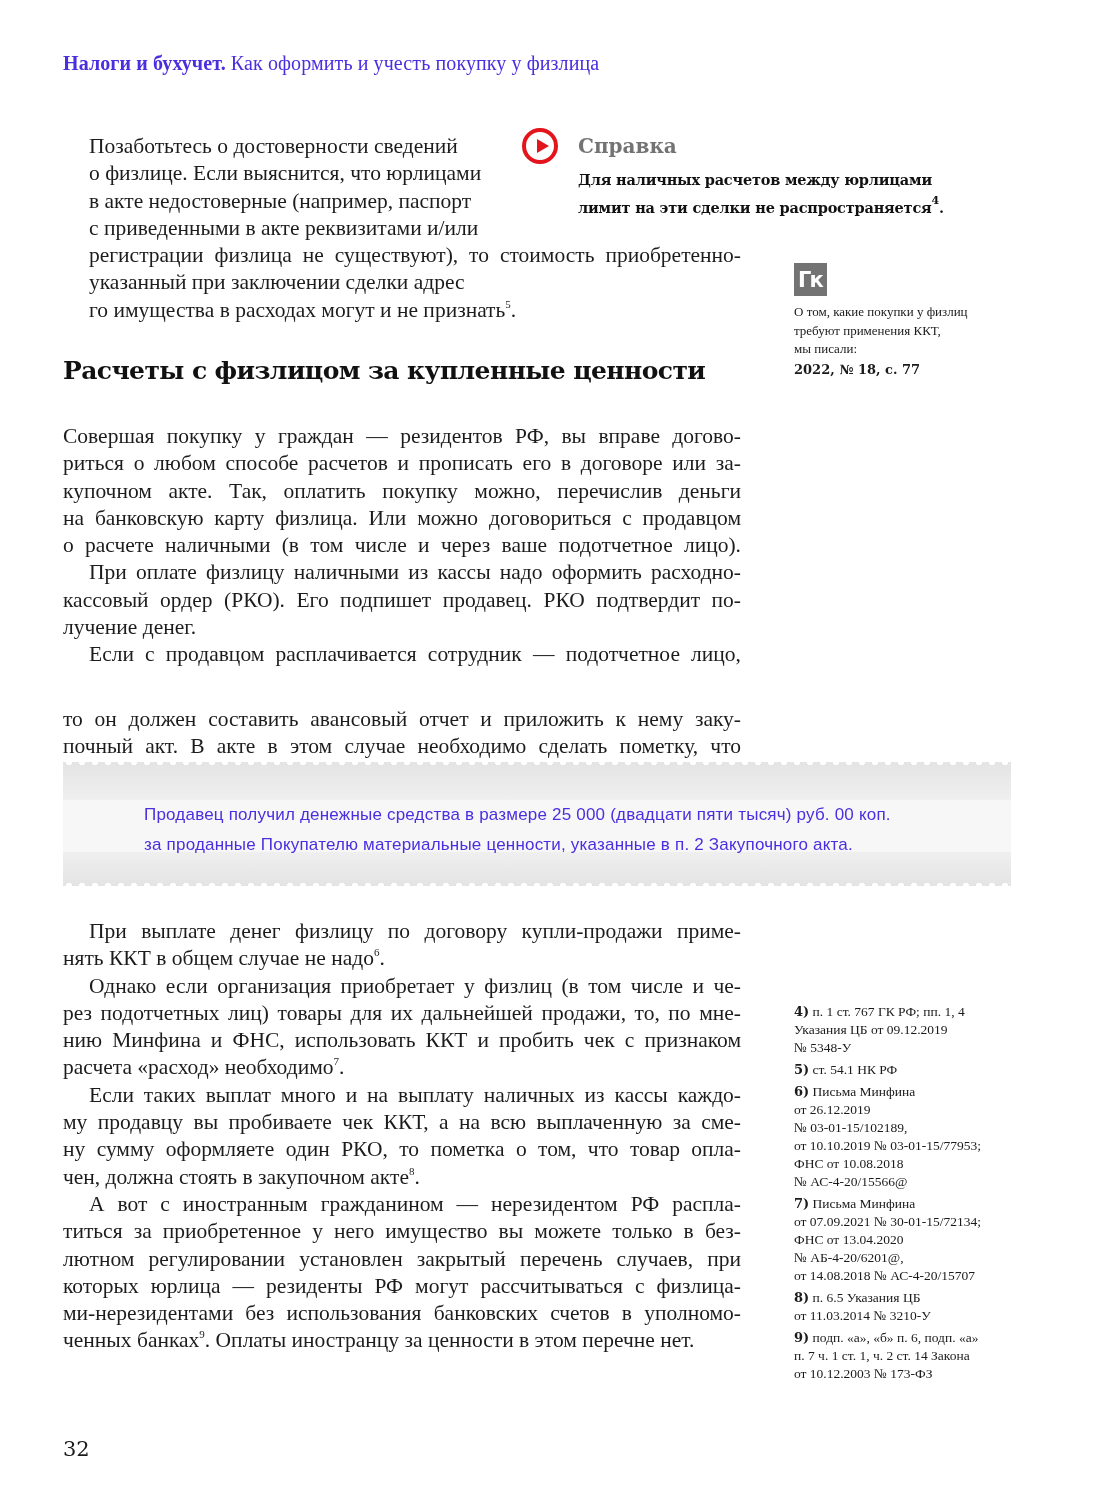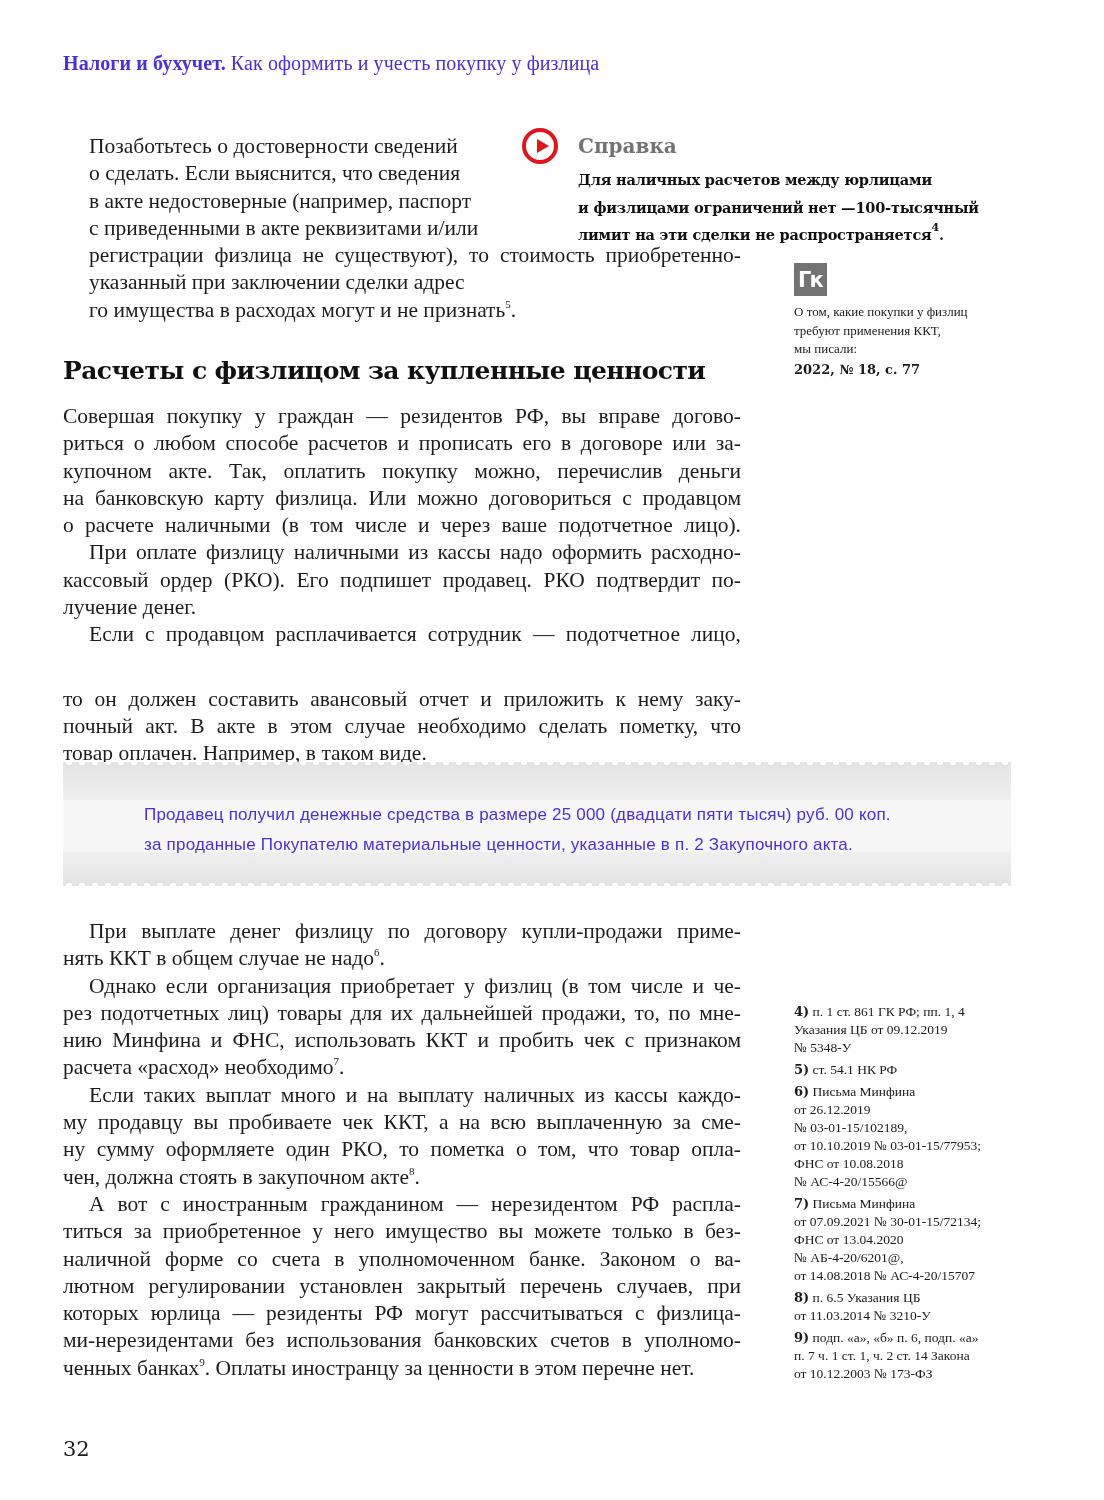--- a/index.html
+++ b/index.html
@@ -65,52 +65,51 @@
 </head>
 <body>
 
 <div class="running-head">
   <span class="section">Налоги и бухучет.</span>
   <span>Как оформить и учесть покупку у физлица</span>
 </div>
 
 <div class="body-text p-intro indent">
   <span class="line" style="text-indent: 26px; display: block;">Позаботьтесь о достоверности сведений</span>
-  <span class="line" style="display: block;">о сделать. Если выяснится, что сведения</span>
+  <span class="line" style="display: block;">о физлице. Если выяснится, что юрлицами</span>
   <span class="line" style="display: block;">в акте недостоверные (например, паспорт</span>
   <span class="line" style="display: block;">с приведенными в акте реквизитами и/или</span>
   <span class="line" style="display: block; word-spacing: 5.5651px;">регистрации физлица не существуют), то стоимость приобретенно-</span>
   <span class="line" style="display: block;">указанный при заключении сделки адрес</span>
   <span class="line" style="display: block;"><span>го имущества в расходах могут и не признать</span><sup>5</sup><span>.</span></span>
 </div>
 
 <div class="note-box">
   <span class="play-icon"></span>
   <div class="note-title">Справка</div>
   <div class="note-body">
     <span class="line">Для наличных расчетов между юрлицами</span>
-    <span class="line">и физлицами ограничений нет —100-тысячный</span>
     <span class="line"><span>лимит на эти сделки не распространяется</span><sup>4</sup><span>.</span></span>
   </div>
 </div>
 
 <div class="gk-logo">
     <span>Гк</span>
   </div>
 <div class="side-ref">
   <span class="line" style="text-align:left">О том, какие покупки у физлиц</span>
   <span class="line" style="text-align:left">требуют применения ККТ,</span>
   <span class="line" style="text-align:left">мы писали:</span>
   <span class="ref-src">2022, № 18, с. 77</span>
 </div>
 
 <div class="section-heading">Расчеты с физлицом за купленные ценности</div>
 
 <div class="body-text block-a">
-  <span class="line" style="display: block; word-spacing: 7.02431px;">Совершая покупку у граждан — резидентов РФ, вы вправе догово-</span>
+  <span class="line" style="display: block; word-spacing: 7.02431px; margin-top: 20px;">Совершая покупку у граждан — резидентов РФ, вы вправе догово-</span>
   <span class="line" style="display: block; word-spacing: 4.36364px;">риться о любом способе расчетов и прописать его в договоре или за-</span>
   <span class="line" style="display: block; word-spacing: 11.2054px;">купочном акте. Так, оплатить покупку можно, перечислив деньги</span>
   <span class="line" style="display: block; word-spacing: 5.45898px;">на банковскую карту физлица. Или можно договориться с продавцом</span>
   <span class="line" style="display: block; word-spacing: 5.925px;">о расчете наличными (в том числе и через ваше подотчетное лицо).</span>
   <span class="line" style="padding-left: 26px; display: block; word-spacing: 3.80859px;">При оплате физлицу наличными из кассы надо оформить расходно-</span>
   <span class="line" style="display: block; word-spacing: 6.10547px;">кассовый ордер (РКО). Его подпишет продавец. РКО подтвердит по-</span>
   <span class="line" style="display: block;">лучение денег.</span>
   <span class="line" style="padding-left: 26px; display: block; word-spacing: 5.82589px;">Если с продавцом расплачивается сотрудник — подотчетное лицо,</span>
   <span class="line" style="display: block; word-spacing: 6.37656px; margin-top: 37px;">то он должен составить авансовый отчет и приложить к нему заку-</span>
   <span class="line" style="display: block; word-spacing: 6.81719px;">почный акт. В акте в этом случае необходимо сделать пометку, что</span>
@@ -135,30 +134,29 @@
   <span class="line" style="display: block; word-spacing: 4.71719px;">нию Минфина и ФНС, использовать ККТ и пробить чек с признаком</span>
   <span class="line" style="text-align:left"><span>расчета «расход» необходимо</span><sup>7</sup><span>.</span></span>
 
   <span class="line" style="padding-left: 26px; display: block; word-spacing: 4.55469px;">Если таких выплат много и на выплату наличных из кассы каждо-</span>
   <span class="line" style="display: block; word-spacing: 5.05966px;">му продавцу вы пробиваете чек ККТ, а на всю выплаченную за сме-</span>
   <span class="line" style="display: block; word-spacing: 6.01278px;">ну сумму оформляете один РКО, то пометка о том, что товар опла-</span>
   <span class="line" style="text-align:left"><span>чен, должна стоять в закупочном акте</span><sup>8</sup><span>.</span></span>
 
   <span class="line" style="padding-left: 26px; display: block; word-spacing: 7.59961px;">А вот с иностранным гражданином — нерезидентом РФ распла-</span>
   <span class="line" style="display: block; word-spacing: 5.74531px;">титься за приобретенное у него имущество вы можете только в без-</span>
-  <span class="line" style="display: block; word-spacing: 8.64236px;">наличной форме со счета в уполномоченном банке. Законом о ва-</span>
   <span class="line" style="display: block; word-spacing: 8.78385px;">лютном регулировании установлен закрытый перечень случаев, при</span>
   <span class="line" style="display: block; word-spacing: 6.6582px;">которых юрлица — резиденты РФ могут рассчитываться с физлица-</span>
   <span class="line" style="display: block; word-spacing: 6.80469px;">ми-нерезидентами без использования банковских счетов в уполномо-</span>
   <span class="line" style="text-align:left"><span>ченных банках</span><sup>9</sup><span>. Оплаты иностранцу за ценности в этом перечне нет.</span></span>
 </div>
 
 <div class="footnotes">
   <div class="fn">
-    <span class="line"><span class="num">4)</span> <span>п. 1 ст. 861 ГК РФ; пп. 1, 4</span></span>
+    <span class="line"><span class="num">4)</span> <span>п. 1 ст. 767 ГК РФ; пп. 1, 4</span></span>
     <span class="line">Указания ЦБ от 09.12.2019</span>
     <span class="line">№ 5348-У</span>
   </div>
   <div class="fn">
     <span class="line"><span class="num">5)</span> <span>ст. 54.1 НК РФ</span></span>
   </div>
   <div class="fn">
     <span class="line"><span class="num">6)</span> <span>Письма Минфина</span></span>
     <span class="line">от 26.12.2019</span>
     <span class="line">№ 03-01-15/102189,</span>

